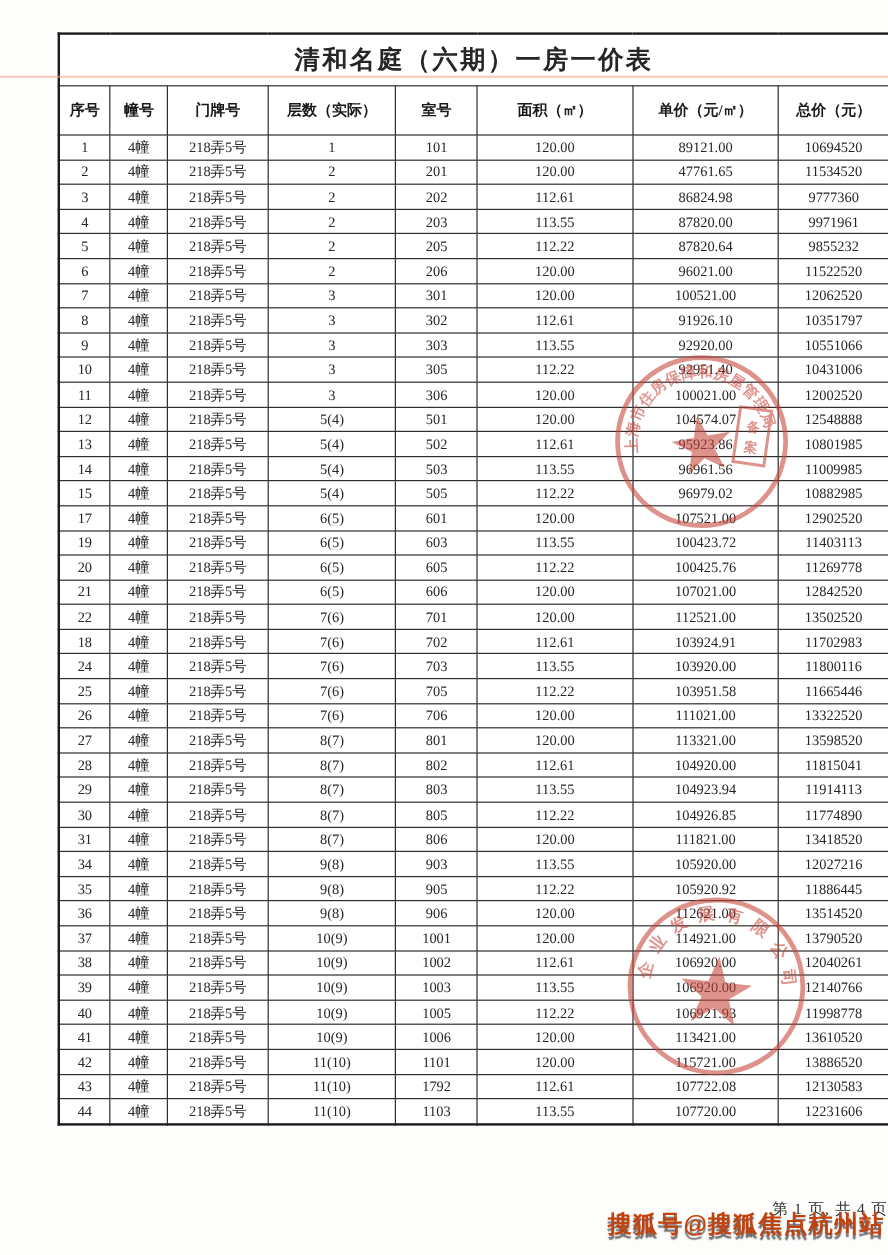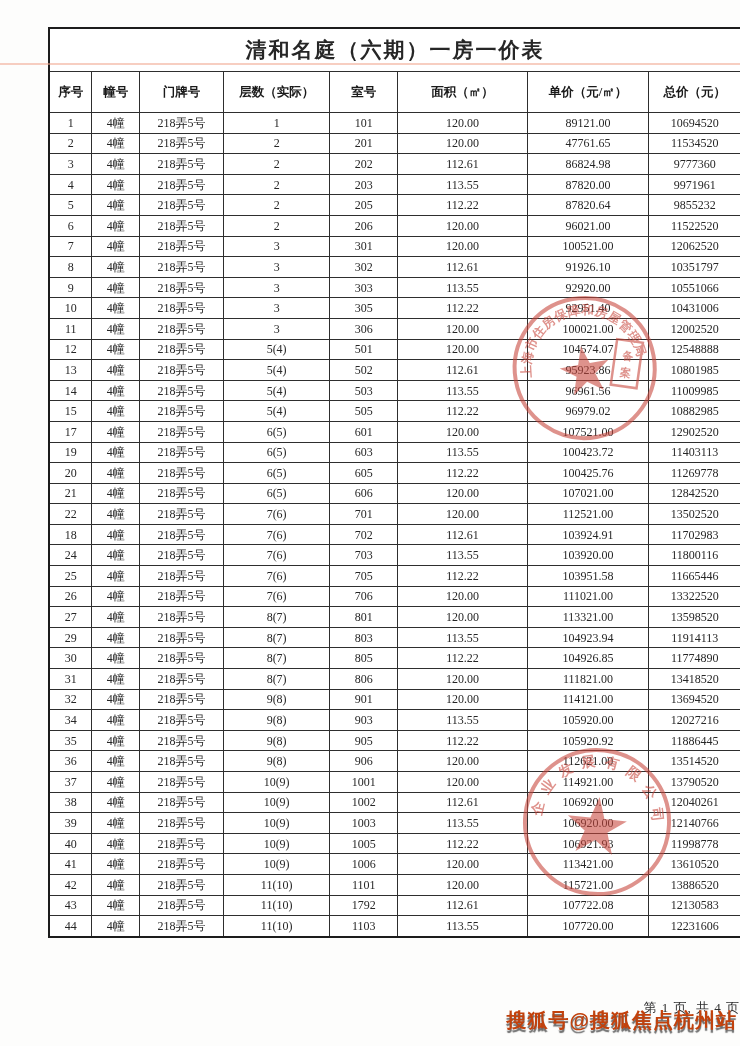--- a/index.html
+++ b/index.html
@@ -323,20 +323,30 @@
         <td>27</td>
         <td>4幢</td>
         <td>218弄5号</td>
         <td>8(7)</td>
         <td>801</td>
         <td>120.00</td>
         <td>113321.00</td>
         <td>13598520</td>
       </tr>
       <tr>
+        <td>28</td>
+        <td>4幢</td>
+        <td>218弄5号</td>
+        <td>8(7)</td>
+        <td>802</td>
+        <td>112.61</td>
+        <td>104920.00</td>
+        <td>11815041</td>
+      </tr>
+      <tr>
         <td>29</td>
         <td>4幢</td>
         <td>218弄5号</td>
         <td>8(7)</td>
         <td>803</td>
         <td>113.55</td>
         <td>104923.94</td>
         <td>11914113</td>
       </tr>
       <tr>
@@ -351,30 +361,20 @@
       </tr>
       <tr>
         <td>31</td>
         <td>4幢</td>
         <td>218弄5号</td>
         <td>8(7)</td>
         <td>806</td>
         <td>120.00</td>
         <td>111821.00</td>
         <td>13418520</td>
-      </tr>
-      <tr>
-        <td>32</td>
-        <td>4幢</td>
-        <td>218弄5号</td>
-        <td>9(8)</td>
-        <td>901</td>
-        <td>120.00</td>
-        <td>114121.00</td>
-        <td>13694520</td>
       </tr>
       <tr>
         <td>34</td>
         <td>4幢</td>
         <td>218弄5号</td>
         <td>9(8)</td>
         <td>903</td>
         <td>113.55</td>
         <td>105920.00</td>
         <td>12027216</td>

